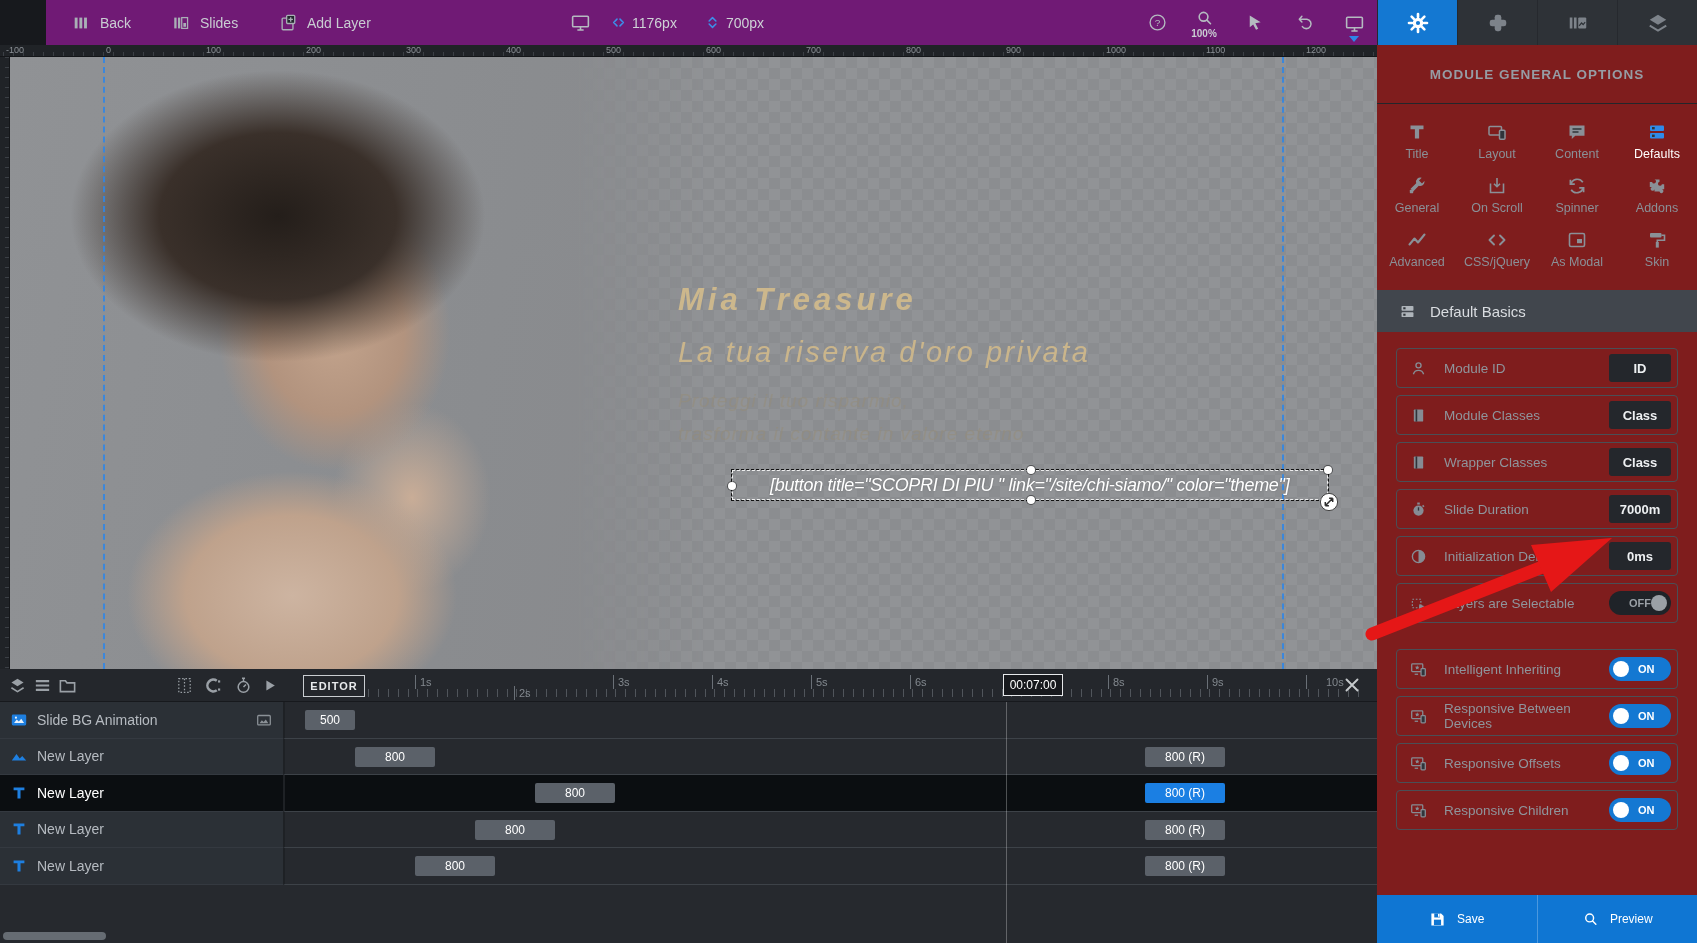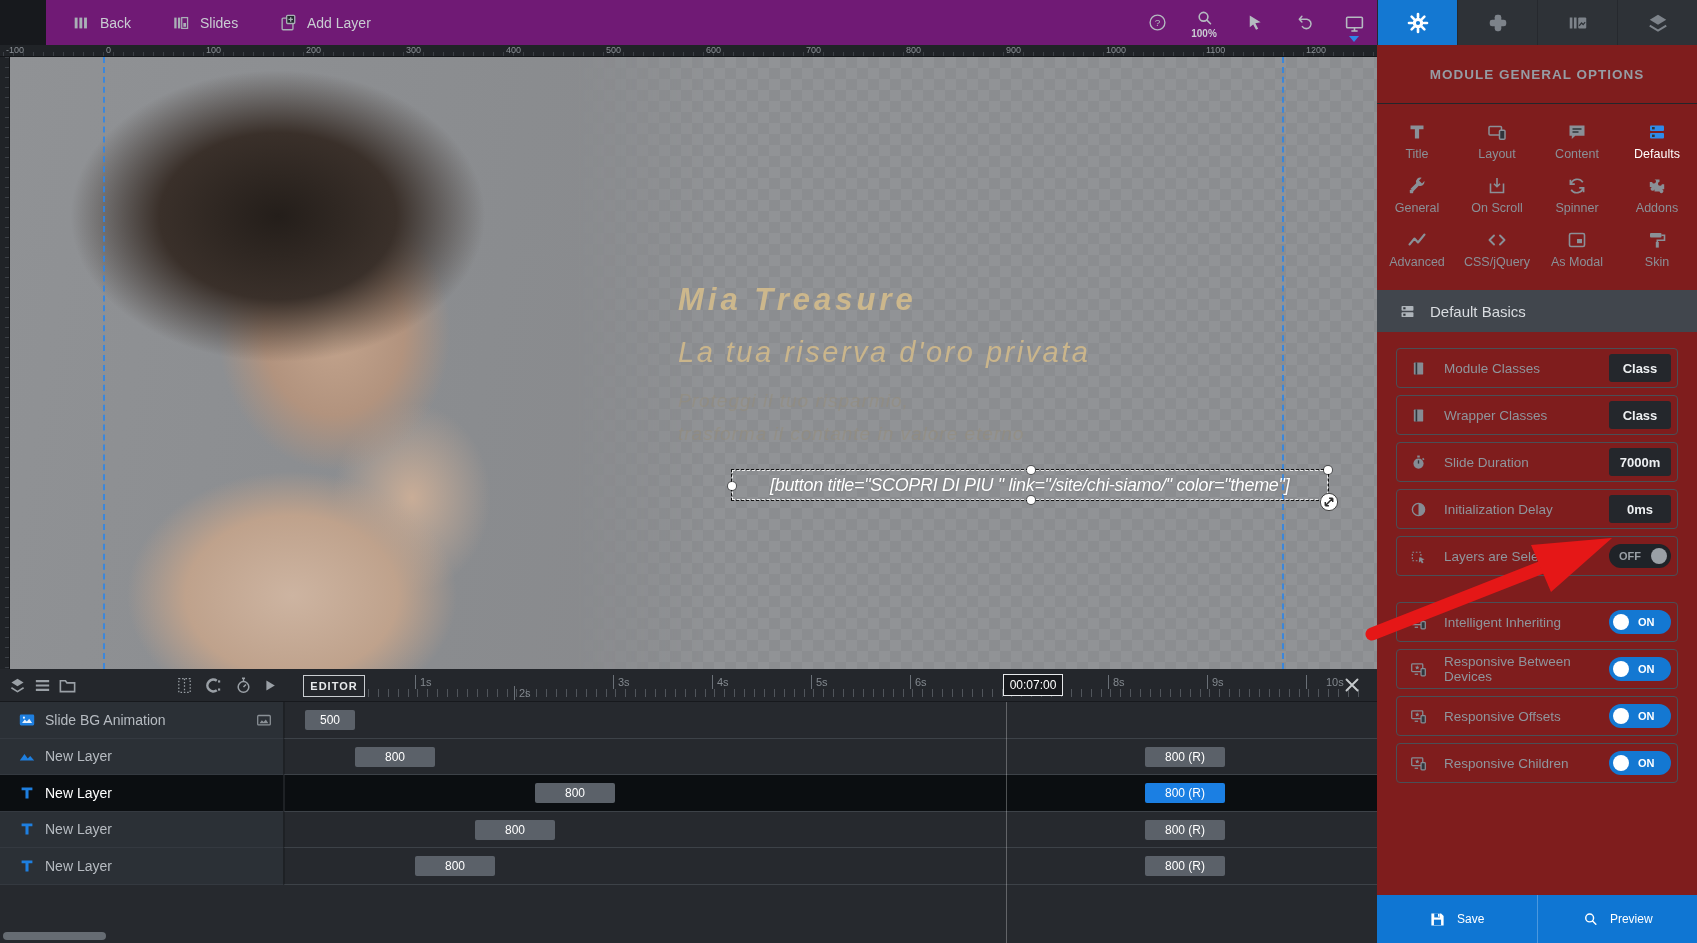--- a/index.html
+++ b/index.html
@@ -89,21 +89,21 @@
     border-left:1px solid #6a7077; height:14px; line-height:14px; }
   #playhead-box { position:absolute; left:1003px; top:5px; width:60px; height:22px; background:#17191d;
     border:1px solid #e6e8ea; color:#fff; font-size:12px; display:flex; align-items:center;
     justify-content:center; cursor:ew-resize; z-index:5; }
   #playhead-line { position:absolute; left:1006px; top:33px; width:1px; height:241px;
     background:rgba(255,255,255,.28); z-index:4; }
   #tl-close { position:absolute; left:1342px; top:6px; width:20px; height:20px; color:#c6cacd; cursor:pointer; }
   #tl-rows { position:absolute; left:0; top:33px; width:1377px; }
   .tl-row { position:relative; width:1377px; height:36.5px; }
   .tl-names { position:absolute; left:0; top:0; width:283px; height:100%; background:#2b3036;
-    border-bottom:1px solid #343940; display:flex; align-items:center; cursor:pointer;padding-left:8px; }
+    border-bottom:1px solid #343940; display:flex; align-items:center; cursor:pointer; }
   .tl-track { position:absolute; left:283px; top:0; width:1094px; height:100%; background:#26292e;
     border-bottom:1px solid #3d4248; border-left:2px solid #1e2125; }
   .tl-row.selected .tl-names, .tl-row.selected .tl-track { background:#0b0e11; }
   .tl-name-icn { margin-left:10px; width:18px; height:18px; color:#1e7fe0; flex:none; }
   .tl-name-text { margin-left:9px; font-size:14px; color:#b6bbc1; }
   .tl-row.selected .tl-name-text { color:#ffffff; }
   .tl-row-right-icn { position:absolute; right:10px; top:9px; width:18px; height:18px; color:#8b9197; }
   .tl-bar { position:absolute; top:8px; height:20px; border-radius:2px; background:#5b6169;
     color:#fff; font-size:12px; display:flex; align-items:center; justify-content:center; cursor:ew-resize; }
   .tl-bar.blue { background:#1b7fe3; }
@@ -129,21 +129,21 @@
     padding:0 6px 0 13px; }
   .opt-row .icn { width:17px; height:17px; color:#868c94; flex:none; }
   .opt-label { margin-left:17px; font-size:13.5px; color:#8f959c; flex:1; }
   .opt-field { width:62px; height:28px; background:#24272c; border:none; border-radius:3px; color:#eef0f2;
     font-size:13px; font-weight:bold; text-align:center; font-family:"Liberation Sans",sans-serif; }
   .toggle { width:62px; height:24px; border-radius:12px; display:flex; align-items:center; cursor:pointer; }
   .toggle.on { background:#1478d2; }
   .toggle.on .knob { width:16px; height:16px; border-radius:50%; background:#fff; margin-left:4px; }
   .toggle.on .tg-label { color:#fff; font-size:11px; font-weight:bold; margin-left:9px; }
   .toggle.off { background:#1f2328; }
-  .toggle.off .tg-label { color:#9aa0a6; font-size:11px; font-weight:bold; margin-left:10px; flex:1; }
+  .toggle.off .tg-label { color:#9aa0a6; font-size:11px; font-weight:bold; margin-left:10px; flex:1;text-align:right; }
   .toggle.off .knob { width:16px; height:16px; border-radius:50%; background:#9aa0a6; margin-right:4px; }
   #save-bar { position:absolute; left:0; bottom:0; width:320px; height:48px; background:#0f76d3;
     display:flex; z-index:45; }
   .save-half { flex:1; display:flex; align-items:center; justify-content:center; gap:11px; color:#fff;
     font-size:12px; cursor:pointer; }
   .save-half + .save-half { border-left:1px solid rgba(255,255,255,.25); }
   .save-half .icn { width:17px; height:17px; }
 </style>
 </head>
 <body>
@@ -173,20 +173,40 @@
   </div>
   <div class="tb-btn" style="left:279px">
     <span class="icn">
         <svg viewBox="0 0 20 20">
           <rect x="3.5" y="4.5" width="12" height="13" rx="1" fill="none" stroke="currentColor" stroke-width="1.5"></rect>
           <rect x="8.5" y="1.5" width="9" height="9" rx="1" fill="#24282e" stroke="currentColor" stroke-width="1.5"></rect>
           <path d="M13 3.5v5M10.5 6h5" stroke="currentColor" stroke-width="1.5"></path>
         </svg>
       </span>
     <span>Add Layer</span>
+  </div>
+  <div class="dim-group" style="left:570px">
+    <span class="icn" style="width:21px;height:21px;color:#b4bac0">
+        <svg viewBox="0 0 20 20">
+          <rect x="2.5" y="4" width="15" height="10" rx="1" fill="none" stroke="currentColor" stroke-width="1.5"></rect>
+          <path d="M7 17.2h6M10 14v3.2" stroke="currentColor" stroke-width="1.5"></path>
+        </svg>
+      </span>
+    <span class="icn blue" style="margin-left:14px;width:15px;height:15px">
+        <svg viewBox="0 0 20 20">
+          <path d="M8 5.5L3.5 10 8 14.5M12 5.5l4.5 4.5-4.5 4.5" fill="none" stroke="currentColor" stroke-width="2" stroke-linecap="round" stroke-linejoin="round"></path>
+        </svg>
+      </span>
+    <span>1176px</span>
+    <span class="icn blue" style="margin-left:22px;width:15px;height:15px">
+        <svg viewBox="0 0 20 20">
+          <path d="M5.5 8L10 3.5 14.5 8M5.5 12l4.5 4.5L14.5 12" fill="none" stroke="currentColor" stroke-width="2" stroke-linecap="round" stroke-linejoin="round"></path>
+        </svg>
+      </span>
+    <span>700px</span>
   </div>
   <span class="icn tb-ico" style="left:1148px">
       <svg viewBox="0 0 20 20">
         <circle cx="10" cy="10" r="7.8" fill="none" stroke="currentColor" stroke-width="1.4"></circle>
         <text x="10" y="14" font-size="10.5" text-anchor="middle" fill="currentColor" font-family="Liberation Sans,sans-serif">?</text>
       </svg>
     </span>
   <span class="icn tb-ico" style="left:1195px;top:9px">
       <svg viewBox="0 0 20 20">
         <circle cx="9" cy="8.2" r="4.6" fill="none" stroke="currentColor" stroke-width="1.7"></circle>
@@ -573,20 +593,30 @@
           <rect x="5" y="5" width="2.7" height="2.4" fill="#30343a"></rect>
           <rect x="5" y="12.6" width="2.7" height="2.4" fill="#30343a"></rect>
         </svg>
       </span>
     <span>Default Basics</span>
   </div>
   <div class="opt-rows" id="basics-rows">
       <div class="opt-row">
         <span class="icn">
           <svg viewBox="0 0 20 20">
+            <circle cx="10" cy="6.3" r="3" fill="none" stroke="currentColor" stroke-width="1.6"></circle>
+            <path d="M4 16.8a6.2 6.2 0 0 1 12 0" fill="none" stroke="currentColor" stroke-width="1.6"></path>
+          </svg>
+        </span>
+        <span class="opt-label">Module ID</span>
+        <input class="opt-field" value="ID" style="">
+      </div>
+      <div class="opt-row">
+        <span class="icn">
+          <svg viewBox="0 0 20 20">
             <rect x="4.5" y="2.8" width="11" height="14.4" rx="1" fill="currentColor"></rect>
             <rect x="6.6" y="2.8" width="1.9" height="14.4" fill="#30343a"></rect>
           </svg>
         </span>
         <span class="opt-label">Module Classes</span>
         <input class="opt-field" value="Class" style="">
       </div>
       <div class="opt-row">
         <span class="icn">
           <svg viewBox="0 0 20 20">

